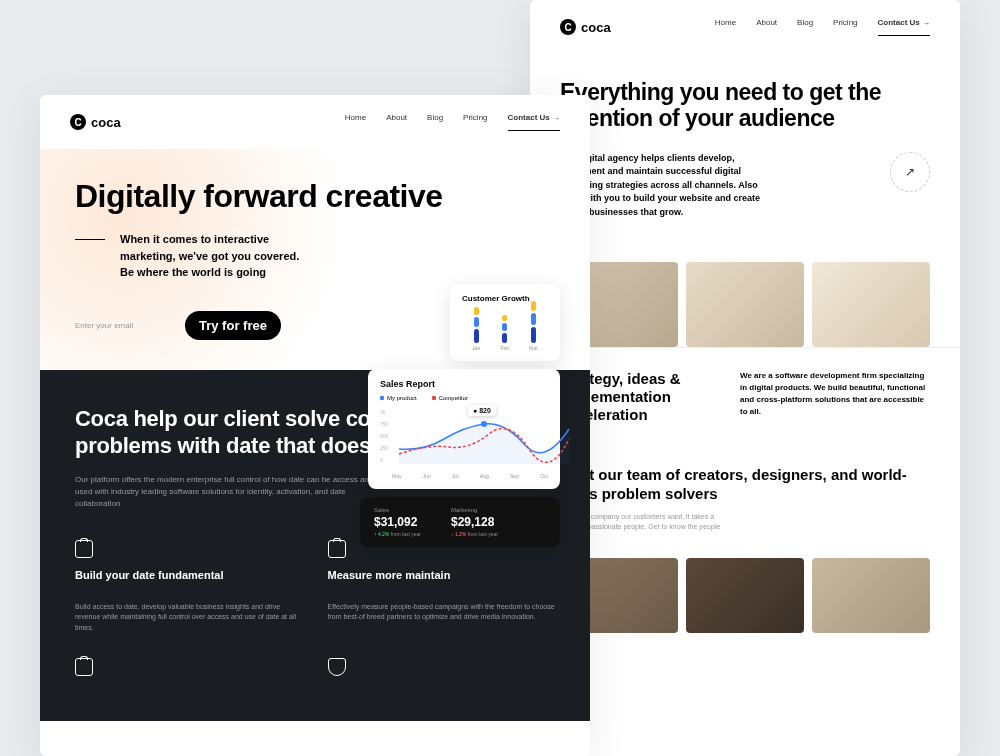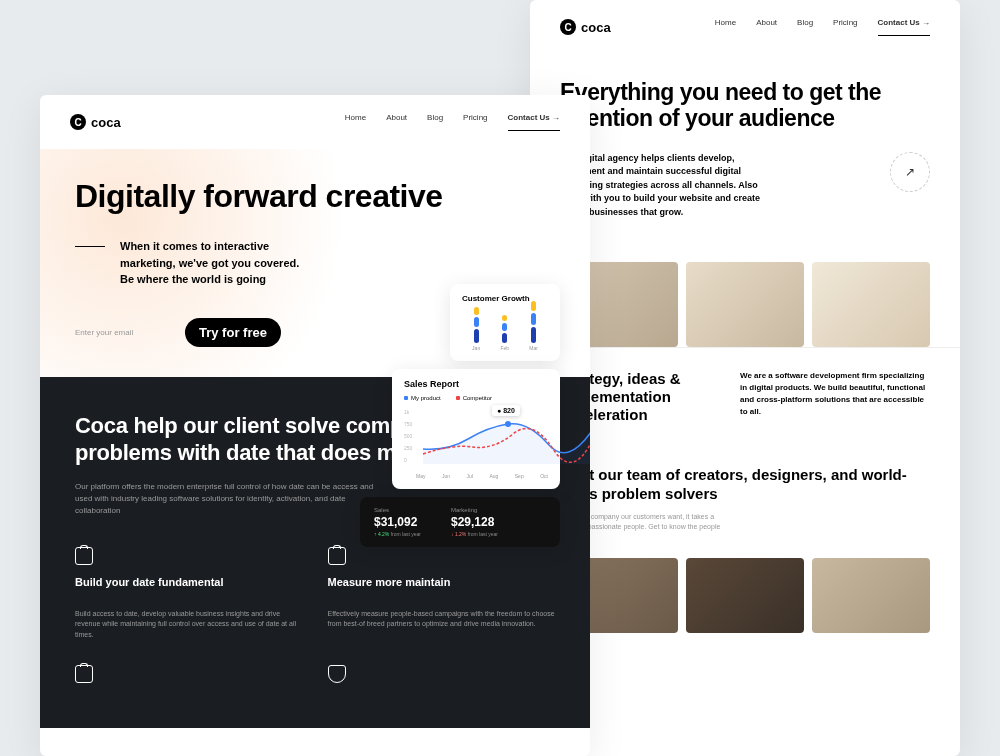--- a/index.html
+++ b/index.html
@@ -7,37 +7,37 @@
 .page{position:absolute;background:#fff;border-radius:6px;box-shadow:0 8px 40px rgba(0,0,0,0.08)}
 .page-right{right:40px;top:0;width:430px;height:756px;overflow:hidden}
 .page-left{left:40px;top:95px;width:550px;height:661px;overflow:hidden;z-index:2}
 .nav{display:flex;justify-content:space-between;align-items:center;padding:18px 30px}
 .logo{display:flex;align-items:center;gap:5px;font-weight:700;font-size:13px}
 .logo-icon{width:16px;height:16px;background:#000;border-radius:50%;display:flex;align-items:center;justify-content:center;color:#fff;font-size:10px;font-weight:900}
 .nav-links{display:flex;gap:20px;align-items:flex-start;font-size:8px}
 .nav-link{cursor:pointer;color:#333}
 .nav-link.active{border-bottom:1px solid #000;padding-bottom:8px;font-weight:600}
 .hero-left{padding:30px 35px;position:relative;background:radial-gradient(circle at 15% 30%,#fde8d8 0%,#fff 45%)}
-.hero-title{font-size:32px;font-weight:800;line-height:1.1;letter-spacing:-0.5px;margin-bottom:24px}
+.hero-title{font-size:32px;font-weight:800;line-height:1.1;letter-spacing:-0.5px;margin-bottom:17px}
 .hero-sub-row{display:flex;align-items:flex-start;gap:15px;margin-bottom:30px}
 .dash{width:30px;height:1px;background:#000;margin-top:8px}
 .hero-sub{font-size:11px;font-weight:600;line-height:1.5;max-width:180px}
 .email-row{display:flex;gap:10px;align-items:center}
 .email-input{font-size:8px;color:#999;flex:0 0 100px}
 .btn-dark{background:#000;color:#fff;border:none;border-radius:15px;padding:7px 14px;font-size:13px;font-weight:700;cursor:pointer}
 .cards{position:absolute;right:30px;top:135px;display:flex;flex-direction:column;gap:8px;align-items:flex-end}
 .card{background:#fff;border-radius:8px;box-shadow:0 4px 20px rgba(0,0,0,0.1);padding:10px 12px}
 .card-growth{width:110px}
 .card-growth h4{font-size:8px;font-weight:700;margin-bottom:8px}
 .bars{display:flex;justify-content:space-around;height:40px;align-items:flex-end}
 .bar-col{display:flex;flex-direction:column;align-items:center;gap:2px}
 .bar-stack{display:flex;flex-direction:column;gap:2px}
 .pill{width:5px;border-radius:3px}
 .bar-lbl{font-size:5px;color:#999}
-.card-sales{width:168px}
+.card-sales{width:192px}
 .card-sales h4{font-size:9px;font-weight:700;margin-bottom:6px}
 .legend{display:flex;gap:15px;font-size:6px;margin-bottom:8px}
 .legend span{display:flex;align-items:center;gap:3px}
 .dot{width:4px;height:4px;border-radius:1px}
 .chart{position:relative;height:60px}
 .ylabel{position:absolute;left:0;font-size:5px;color:#bbb}
 .xaxis{display:flex;justify-content:space-between;font-size:5px;color:#999;margin-top:4px;padding-left:12px}
 .card-stats{background:#111;width:200px;display:flex;padding:10px 14px;gap:30px}
 .stat-lbl{font-size:6px;color:#888}
 .stat-val{font-size:12px;font-weight:700;color:#fff;margin:2px 0}

